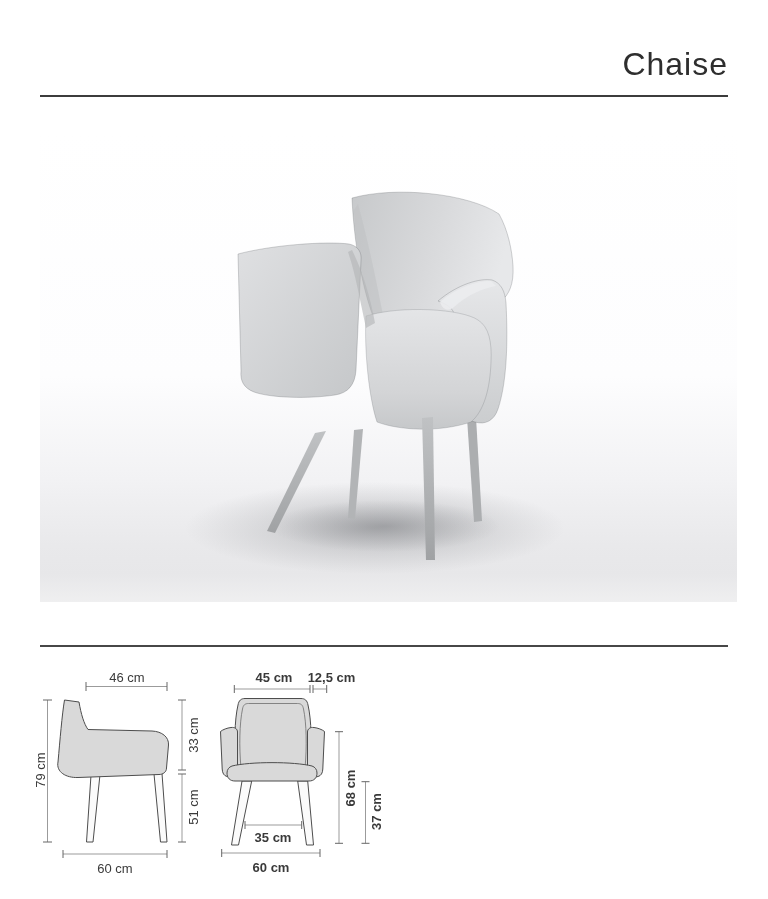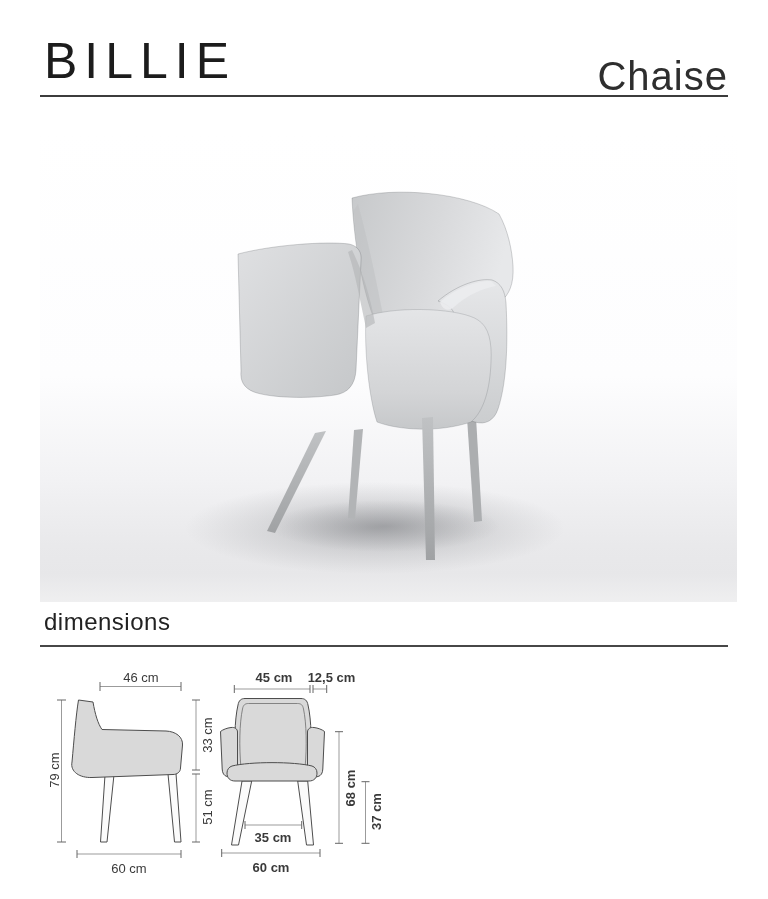--- a/index.html
+++ b/index.html
@@ -6,56 +6,55 @@
   .page{
     position:relative;width:768px;height:899px;background:#ffffff;overflow:hidden;
     font-family:"Liberation Sans", sans-serif;color:#1f1f1f;
   }
   
   .brand{
     position:absolute;left:44px;top:36px;
     font-size:50px;font-weight:400;letter-spacing:7px;color:#1c1c1c;line-height:1;
   }
   .subtitle{
-    position:absolute;right:40px;top:56px;
-    font-size:40px;font-weight:400;letter-spacing:1px;color:#2e2e2e;line-height:1;
+    position:absolute;right:40px;top:48px;
+    font-size:32px;font-weight:400;letter-spacing:1px;color:#2e2e2e;line-height:1;
   }
   .rule-top{
     position:absolute;left:40px;top:95px;width:688px;height:2px;background:#3c3c3c;
   }
   
   .photo{
     position:absolute;left:40px;top:130px;width:697px;height:472px;
     background:linear-gradient(180deg,#ffffff 0%,#fdfdfe 52%,#f2f2f4 74%,#e9e9eb 88%,#e7e7e9 94%,#efeff0 100%);
   }
   .photo svg{position:absolute;left:0;top:0;}
   
   .dim-title{
     position:absolute;left:44px;top:610px;
     font-size:24px;font-weight:400;letter-spacing:0.5px;color:#222222;line-height:1;
   }
   .rule-dim{
     position:absolute;left:40px;top:645px;width:688px;height:1.5px;background:#474747;
   }
   .view{position:absolute;}
-  .view-side{left:46px;top:665px;width:170px;height:215px;}
+  .view-side{left:32px;top:665px;width:170px;height:215px;}
   .view-front{left:215px;top:665px;width:175px;height:215px;font-weight:bold;}
   .dimtext{font-family:"Liberation Sans", sans-serif;font-size:13px;fill:#3a3a3a;}
   .dimline{stroke:#9b9b9b;stroke-width:1;}
   .tick{stroke:#666666;stroke-width:1;}
   .bodyfill{fill:#d9d9d9;stroke:#4d4d4d;stroke-width:1;stroke-linejoin:round;}
   .seam{fill:none;stroke:#6d6d6d;stroke-width:0.8;}
   .legfill{fill:#fbfbfb;stroke:#4d4d4d;stroke-width:1;stroke-linejoin:round;}
 </style>
 </head>
 <body>
 
 <div class="page">
 
-  <div class="brand">BILLIE</div>
   <div class="subtitle">Chaise</div>
   <div class="rule-top"></div>
 
   <div class="photo">
     <svg width="697" height="472" viewBox="0 0 697 472">
       <defs>
         <radialGradient id="shadowGrad" cx="50%" cy="50%" r="50%">
           <stop offset="0%" stop-color="rgba(110,112,116,0.38)"></stop>
           <stop offset="55%" stop-color="rgba(120,122,126,0.18)"></stop>
           <stop offset="100%" stop-color="rgba(120,122,126,0)"></stop>
@@ -123,21 +122,20 @@
         <path d="M312,120 C322,140 330,165 335,193 L326,198 C320,170 315,142 308,122 Z" fill="#b2b4b6" opacity="0.6"></path>
       </g>
 
       <g>
         <path d="M275,303 L286,301 L235,403 L227,401 Z" fill="url(#legGrad)"></path>
         <path d="M382,288 L393,287 L395,430 L386,430 Z" fill="url(#legGrad)"></path>
       </g>
     </svg>
   </div>
 
-  <div class="dim-title">dimensions</div>
   <div class="rule-dim"></div>
 
   <div class="view view-side">
     <svg width="170" height="215" viewBox="0 0 170 215">
       <g>
         <path class="legfill" d="M59,110 L68,109.5 L61,177 L54.5,177 Z"></path>
         <path class="legfill" d="M122,109 L130,108.5 L135,177 L128.5,177 Z"></path>
         <path class="bodyfill" d="M32.5,35 L47,37 C49,49 52,59 56,64.5 L120,66
                  C130,66.5 137,72 136.5,80 L134.5,103 C134.5,107 131,109.5 127,109.5
                  L46,112.5 C34,113 24,107 26,97 C28,75 30,50 32.5,35 Z"></path>

